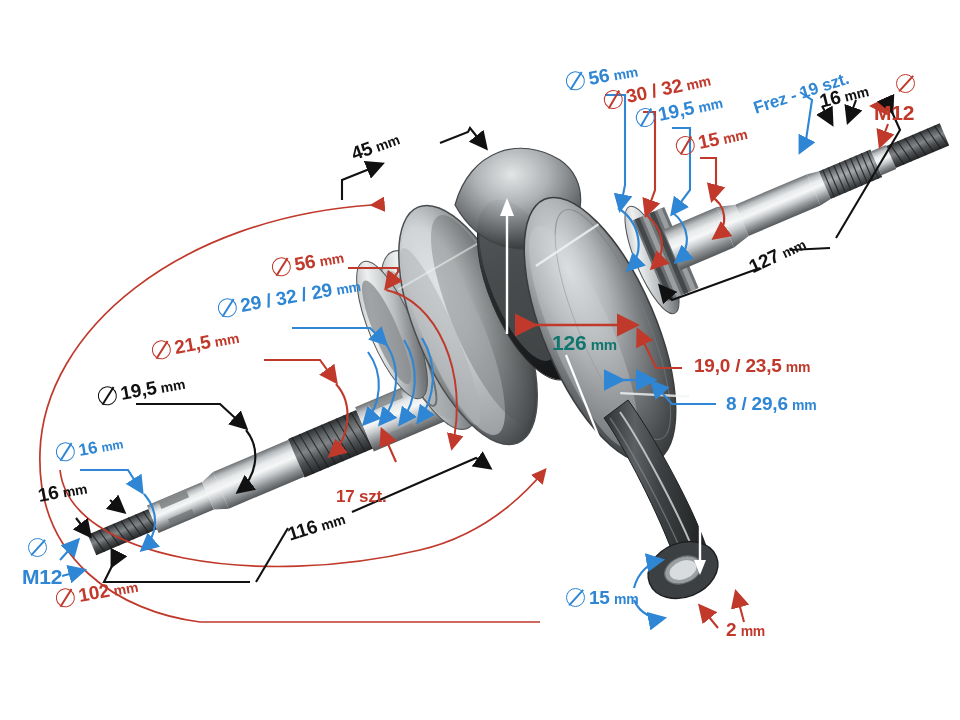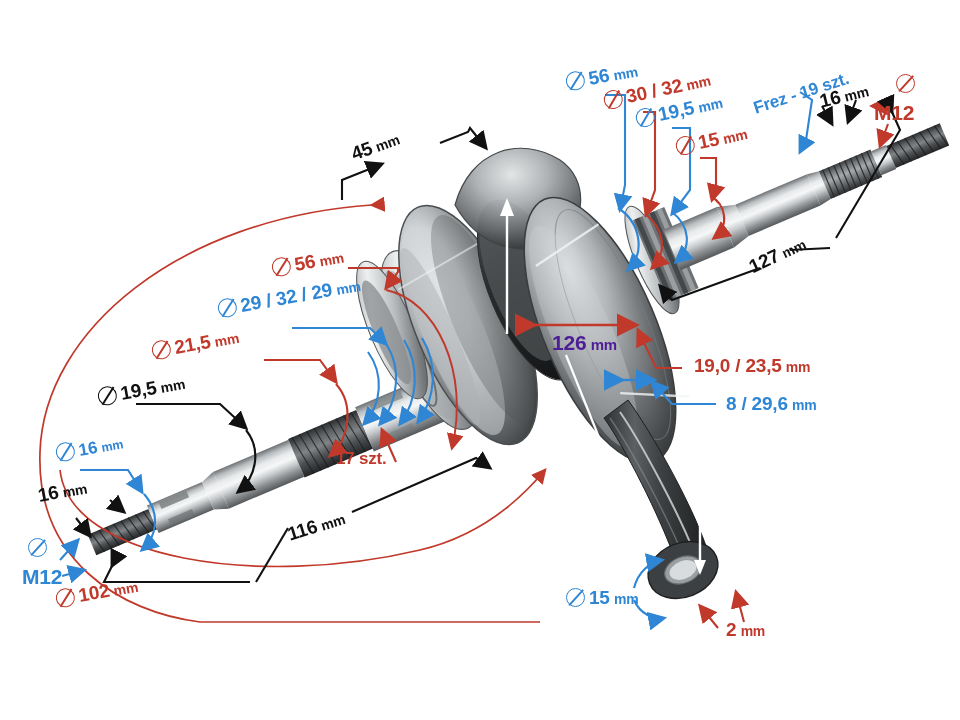--- a/index.html
+++ b/index.html
@@ -31,21 +31,21 @@
     font-family: "Liberation Sans", sans-serif;
     font-weight: bold;
     letter-spacing: -0.2px;
     line-height: 1;
   }
   .lbl .num { font-size: 19px; }
   .lbl .unit { font-size: 14px; font-weight: bold; }
   .red   { color: #c0392b; }
   .blue  { color: #2e86d4; }
   .black { color: #111111; }
-  .white { color: #4c1d95; }
+  .white { color: #0f766e; }
 
   .lbl.small .num { font-size: 17px; }
   .lbl.small .unit { font-size: 12.5px; }
   .lbl.big .num  { font-size: 21px; }
   .lbl.big .unit { font-size: 15px; }
 
   
   .dia {
     display: inline-block;
     position: relative;
@@ -471,21 +471,21 @@
   <div class="lbl red rot-m10" style="left:56px; top:590px;">
     <span class="dia"></span><span class="num">102</span>
     <span class="unit">mm</span>
   </div>
 
   <div class="lbl black rot-m17" style="left:288px; top:525px;">
     <span class="num">116</span>
     <span class="unit">mm</span>
   </div>
 
-  <div class="lbl red small" style="left:336px; top:450px;">
+  <div class="lbl red small" style="left:336px; top:488px;">
     <span class="num">17 szt.</span>
   </div>
 
   <div class="lbl black rot-m20" style="left:352px; top:145px;">
     <span class="num">45</span>
     <span class="unit">mm</span>
   </div>
 
   <div class="lbl white big" style="left:552px; top:332px;">
     <span class="num">126</span>

